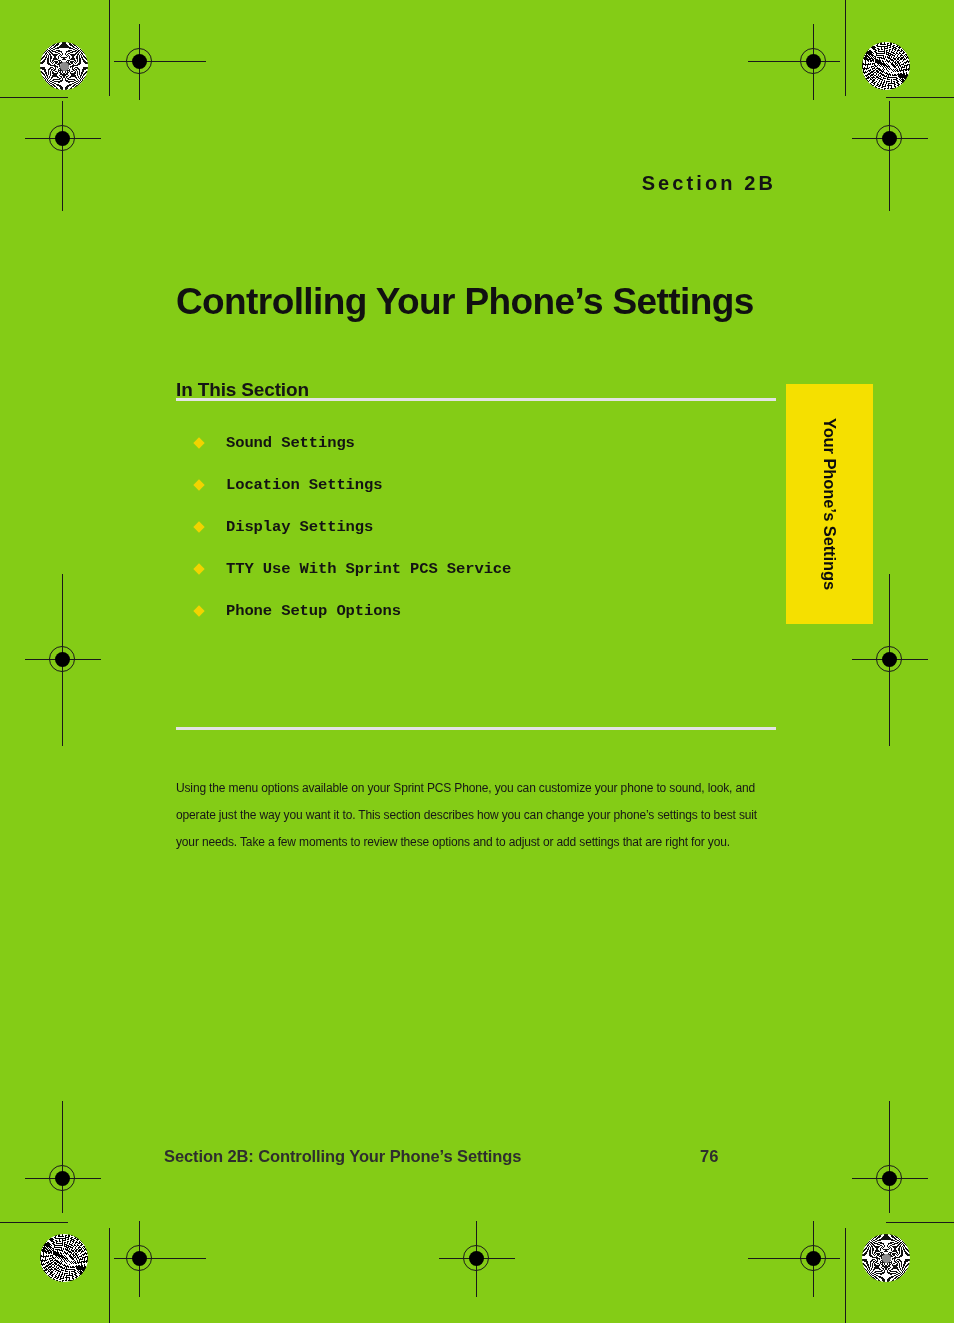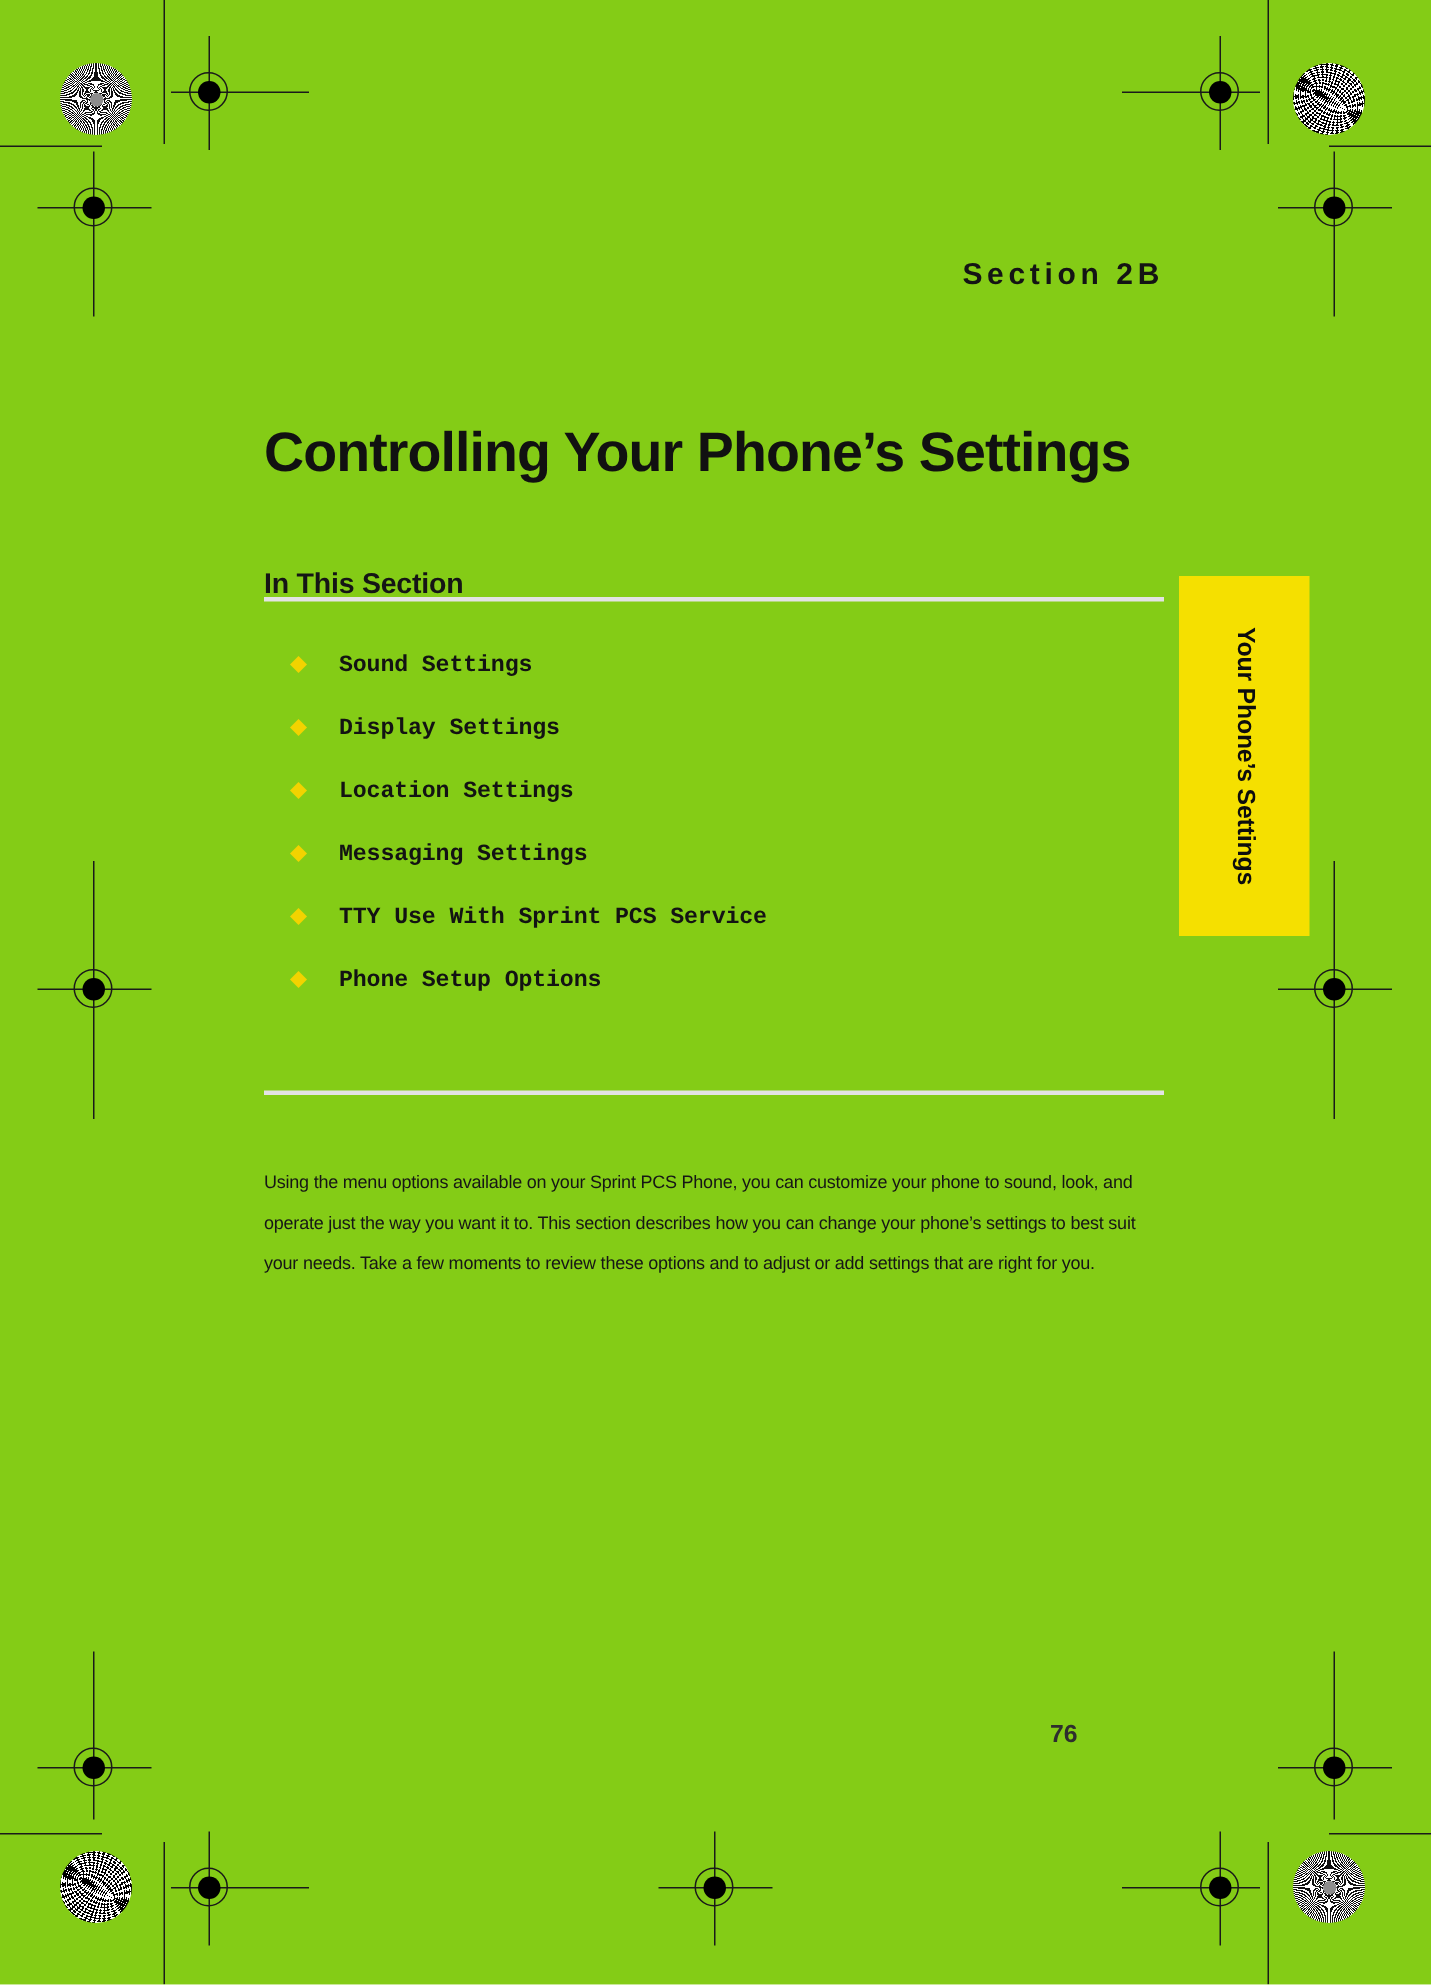--- a/index.html
+++ b/index.html
@@ -352,43 +352,40 @@
 
     <div class="rule rule-top"></div>
 
     <ul id="toc-list">
       <li>
         <span class="bullet"></span>
         <span>Sound Settings</span>
       </li>
       <li>
         <span class="bullet"></span>
+        <span>Location Settings</span>
+      </li>
+      <li>
+        <span class="bullet"></span>
         <span>Display Settings</span>
-      </li>
-      <li>
-        <span class="bullet"></span>
-        <span>Location Settings</span>
-      </li>
-      <li>
-        <span class="bullet"></span>
-        <span>Messaging Settings</span>
       </li>
       <li>
         <span class="bullet"></span>
         <span>TTY Use With Sprint PCS Service</span>
       </li>
       <li>
         <span class="bullet"></span>
         <span>Phone Setup Options</span>
       </li>
     </ul>
 
     <div class="rule rule-bottom"></div>
 
     <p class="body-copy">Using the menu options available on your Sprint PCS Phone, you can customize your phone to sound, look, and operate just the way you want it to. This section describes how you can change your phone’s settings to best suit your needs. Take a few moments to review these options and to adjust or add settings that are right for you.</p>
 
     <div id="side-tab">
       <div class="tab-label">Your Phone’s Settings</div>
     </div>
 
+    <div class="footer-title">Section 2B: Controlling Your Phone’s Settings</div>
     <div class="footer-page">76</div>
   </div>
 </div>
 
 </body></html>

